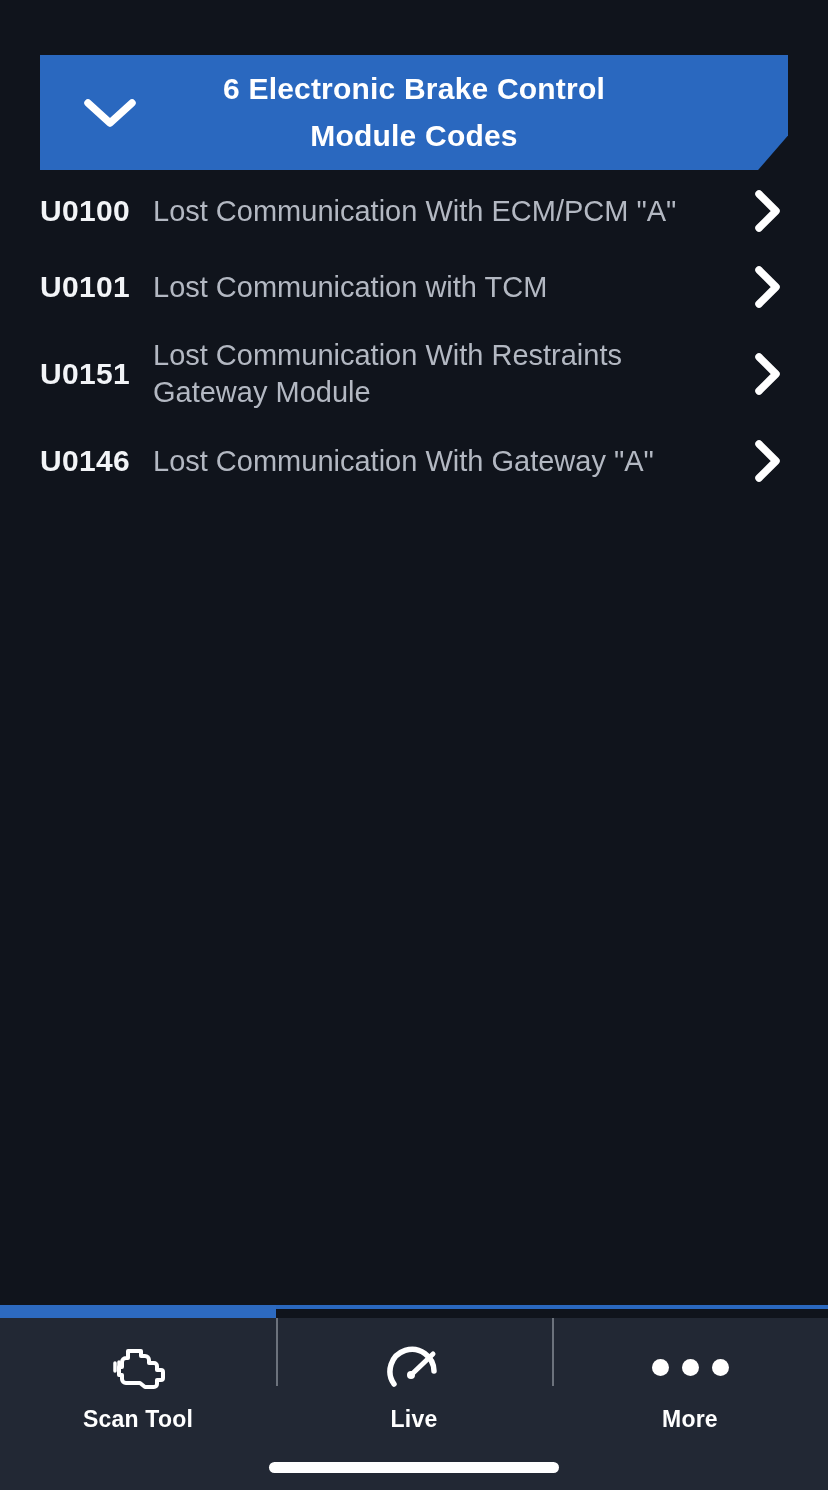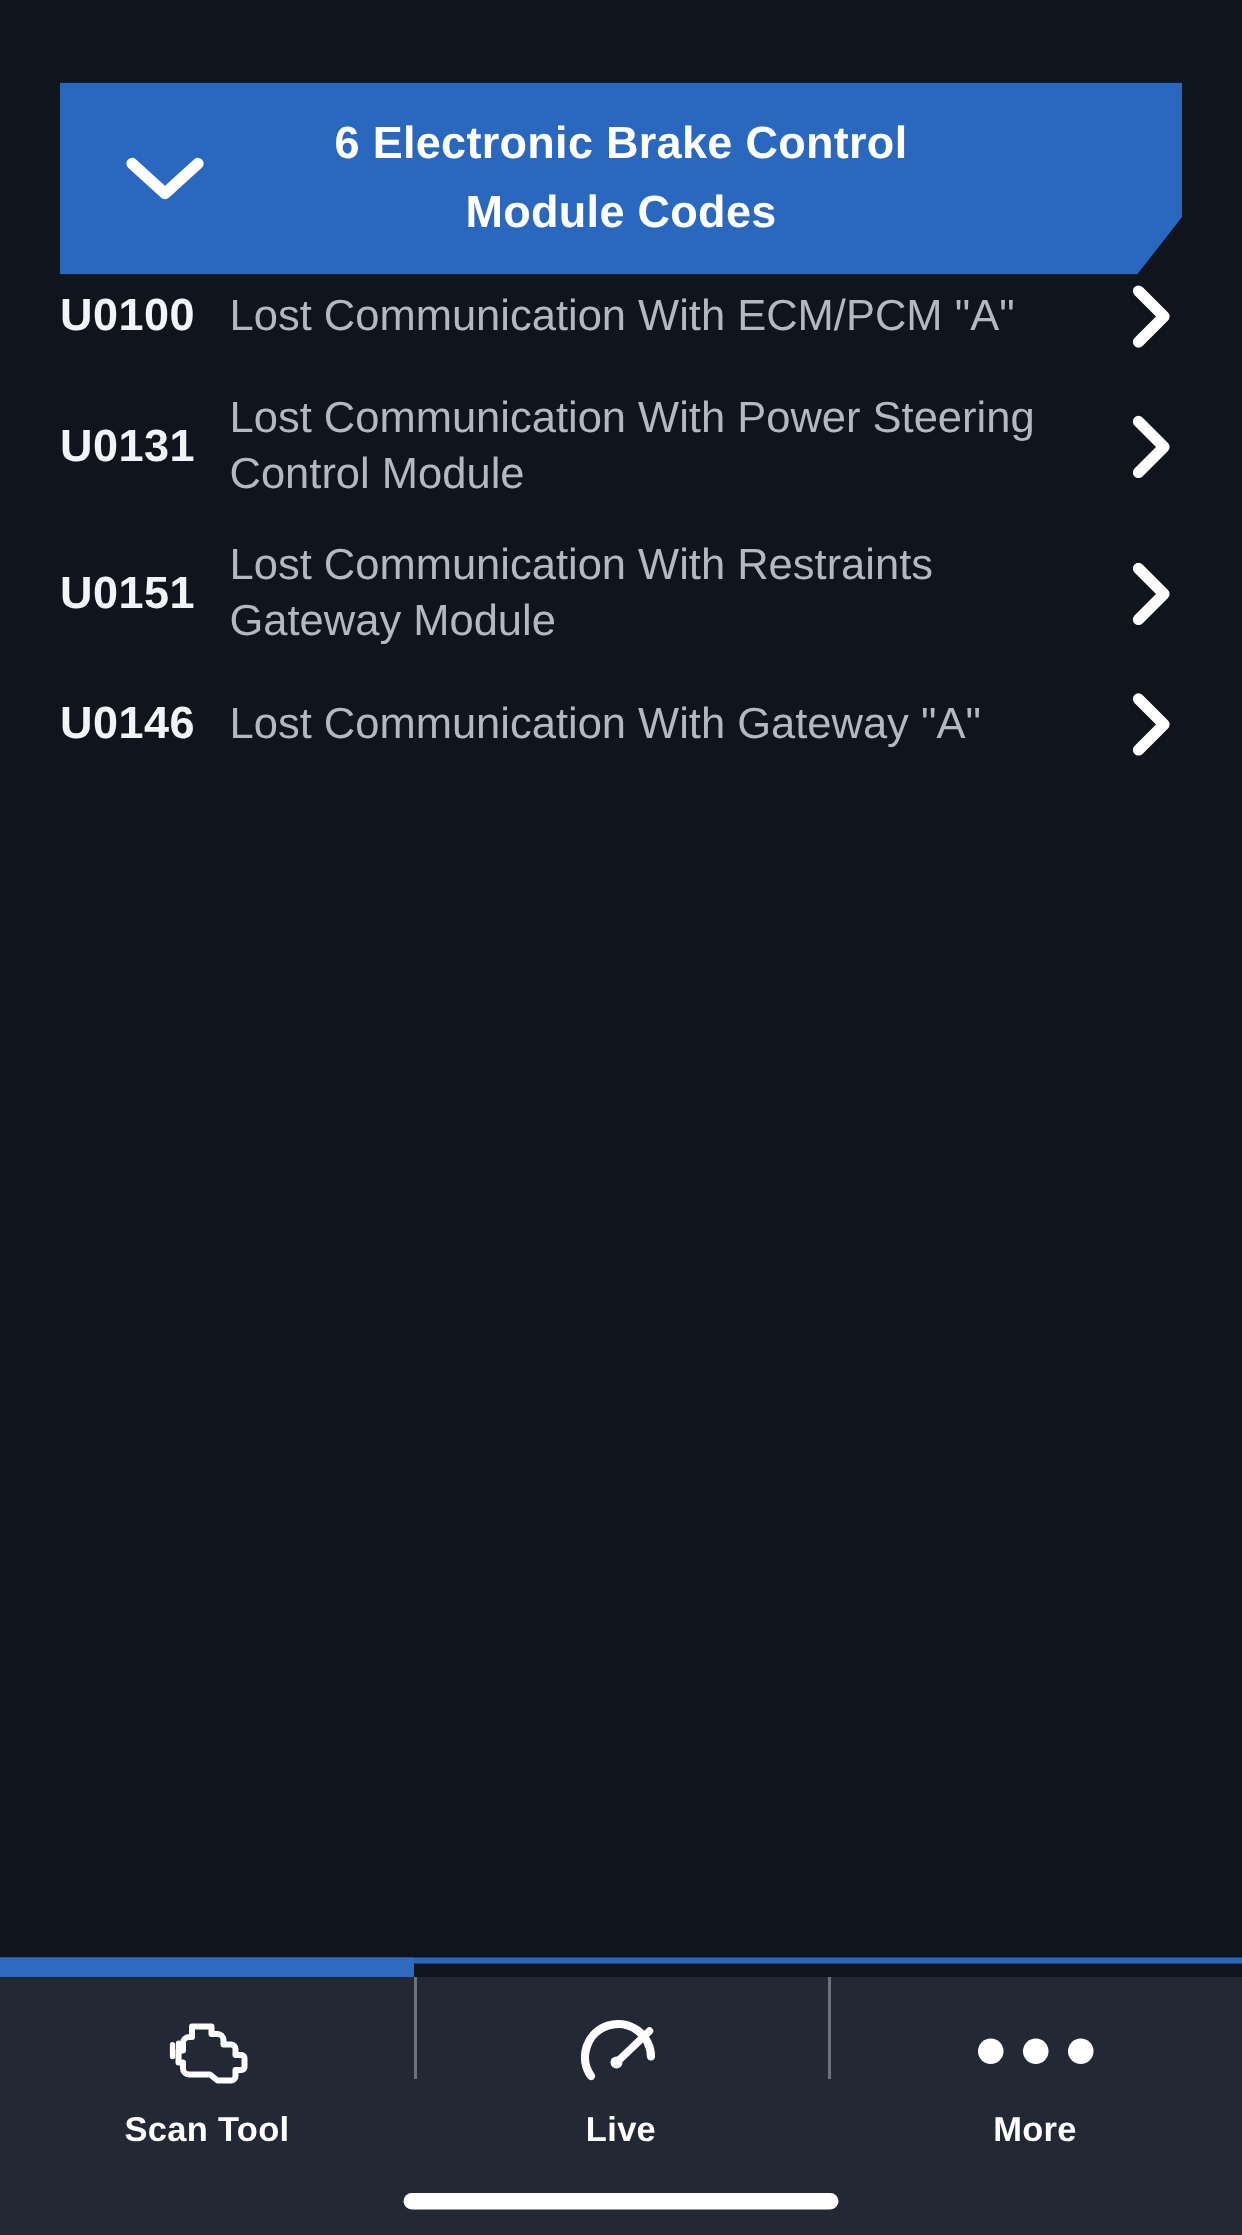--- a/index.html
+++ b/index.html
@@ -19,21 +19,21 @@
   .statusbar {
     position:absolute; left:0; top:0;
     width:828px; height:55px;
     background:#10141c;
   }
 
   
   .banner {
     position:absolute;
     left:40px; top:55px;
-    width:748px; height:128px;
+    width:748px; height:115px;
     background:#2a68bf;
     -webkit-clip-path: polygon(0 0, 100% 0, 100% 70%, 96% 100%, 0 100%);
     clip-path: polygon(0 0, 100% 0, 100% 70%, 96% 100%, 0 100%);
     display:flex;
     align-items:center;
   }
   .banner-chevron {
     position:absolute;
     left:42px; top:50%;
     transform:translateY(-50%);
@@ -185,30 +185,30 @@
       <span class="row-code">U0100</span>
       <span class="row-desc">Lost Communication With ECM/PCM "A"</span>
       <span class="row-chevron">
         <svg width="30" height="44" viewBox="0 0 30 44" aria-hidden="true">
           <path d="M6 5 L23 22 L6 39" fill="none" stroke="#ffffff" stroke-width="7.5" stroke-linecap="round" stroke-linejoin="round"></path>
         </svg>
       </span>
     </div>
 
 
-
-    <div class="row two-line">
-      <span class="row-code">U0131</span>
-      <span class="row-desc">Lost Communication With Power Steering Control Module</span>
-      <span class="row-chevron">
-        <svg width="30" height="44" viewBox="0 0 30 44" aria-hidden="true">
-          <path d="M6 5 L23 22 L6 39" fill="none" stroke="#ffffff" stroke-width="7.5" stroke-linecap="round" stroke-linejoin="round"></path>
-        </svg>
-      </span>
-    </div>
+    <div class="row">
+      <span class="row-code">U0101</span>
+      <span class="row-desc">Lost Communication with TCM</span>
+      <span class="row-chevron">
+        <svg width="30" height="44" viewBox="0 0 30 44" aria-hidden="true">
+          <path d="M6 5 L23 22 L6 39" fill="none" stroke="#ffffff" stroke-width="7.5" stroke-linecap="round" stroke-linejoin="round"></path>
+        </svg>
+      </span>
+    </div>
+
 
     <div class="row two-line">
       <span class="row-code">U0151</span>
       <span class="row-desc">Lost Communication With Restraints Gateway Module</span>
       <span class="row-chevron">
         <svg width="30" height="44" viewBox="0 0 30 44" aria-hidden="true">
           <path d="M6 5 L23 22 L6 39" fill="none" stroke="#ffffff" stroke-width="7.5" stroke-linecap="round" stroke-linejoin="round"></path>
         </svg>
       </span>
     </div>

